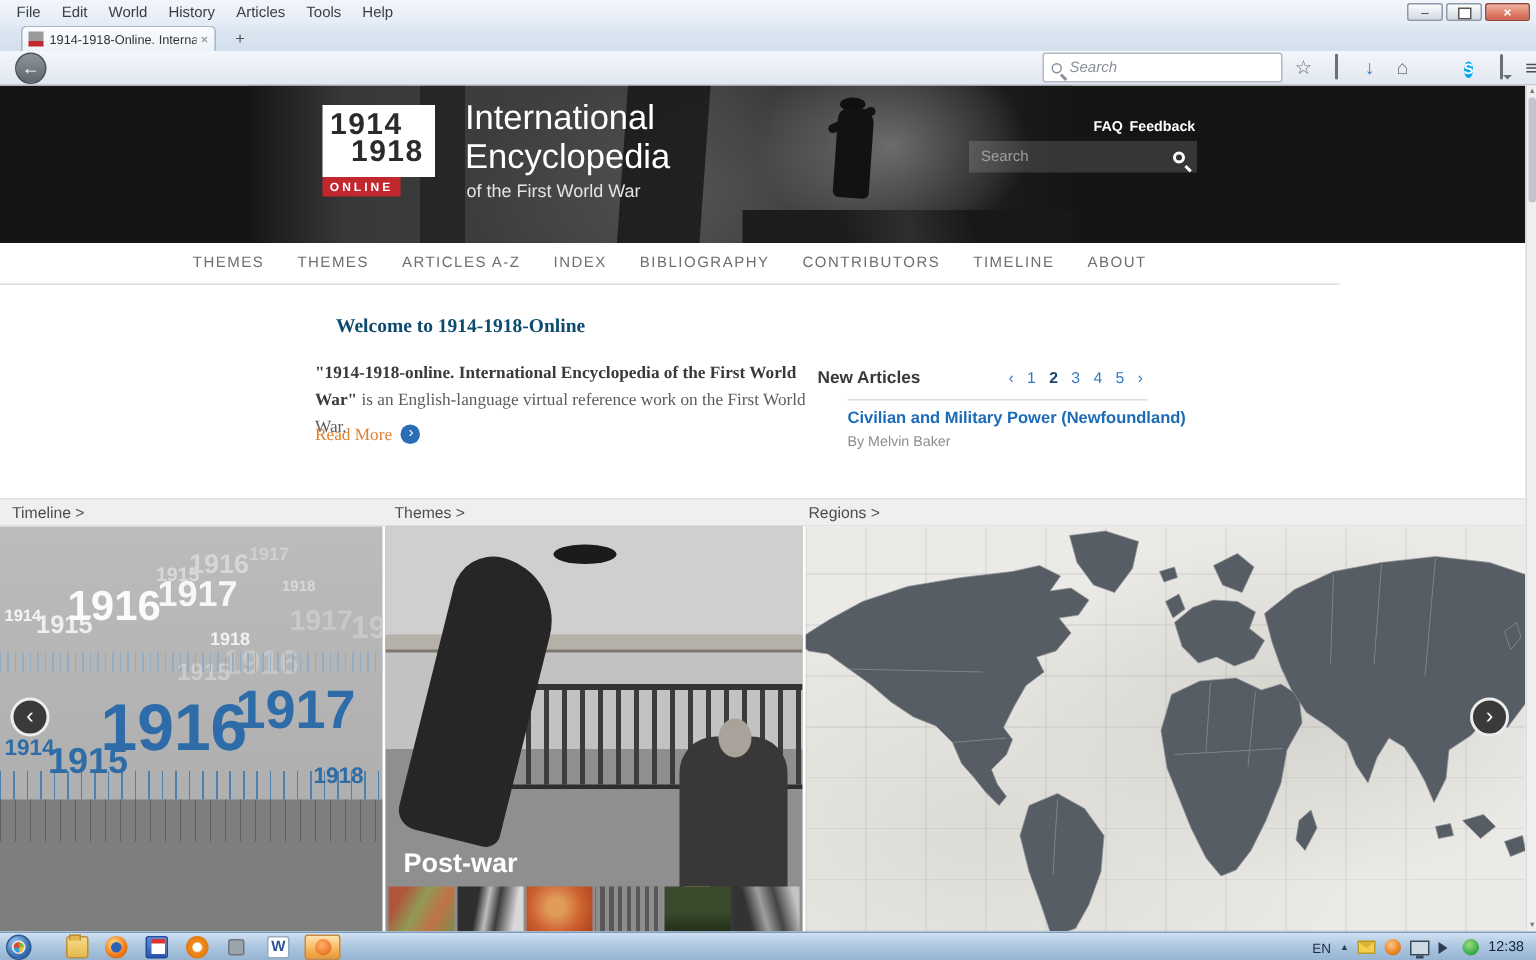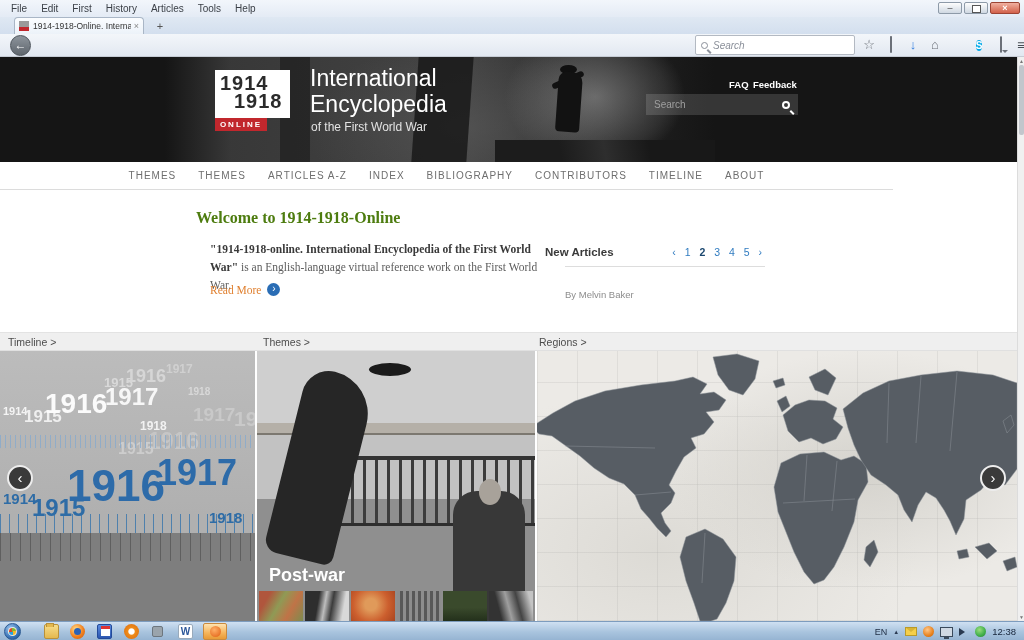--- a/index.html
+++ b/index.html
@@ -97,22 +97,22 @@
   .hsearch input::placeholder { color:#9f9f9f; }
   .hmag { width:8px; height:8px; border:2px solid #fff; border-radius:50%; position:relative; margin-left:auto; }
   .hmag::after { content:""; position:absolute; left:7px; top:7px; width:5px; height:2px; background:#fff; transform:rotate(45deg); transform-origin:0 0; }
 
   
   .snav { position:absolute; left:0; top:105px; width:893px; height:28px; background:#fff;
     border-bottom:1px solid #dcdcdc; display:flex; justify-content:center; align-items:center; }
   .snav span { font-size:10px; letter-spacing:1px; color:#6e6e6e; padding:0 11px; }
 
   
-  .wtitle { position:absolute; left:196px; top:152px; font-family:"Liberation Serif",serif;
-    font-size:16px; font-weight:bold; color:#4d7c0f; }
+  .wtitle { position:absolute; left:224px; top:152px; font-family:"Liberation Serif",serif;
+    font-size:13px; font-weight:bold; color:#0c4a6e; }
   .wbody { position:absolute; left:210px; top:184px; width:330px; font-family:"Liberation Serif",serif;
     font-size:11.5px; line-height:1.55; color:#5c5c5c; }
   .wbody b { color:#3a3a3a; }
   .readmore { position:absolute; left:210px; top:226px; font-family:"Liberation Serif",serif;
     font-size:11.5px; color:#e08030; display:flex; align-items:center; gap:6px; }
   .rmcirc { width:13px; height:13px; border-radius:50%; background:#2a6db5; color:#fff; font-size:10px;
     line-height:12px; text-align:center; font-family:"Liberation Sans",sans-serif; }
 
   .nahead { position:absolute; left:545px; top:189px; font-size:11.5px; font-weight:bold; color:#3a3a3a; }
   .napag { position:absolute; left:565px; top:189px; width:200px; text-align:right; font-size:10.5px; color:#2f7bc0; }
@@ -229,21 +229,21 @@
   .tr-time { font-size:9.5px; color:#16243a; }
 </style>
 </head>
 <body>
 
 <div class="win">
 
   <div class="menubar">
     <span>File</span>
     <span>Edit</span>
-    <span>First</span>
+    <span>World</span>
     <span>History</span>
     <span>Articles</span>
     <span>Tools</span>
     <span>Help</span>
     <div class="winctl" style="right:4px;">
       <div class="wbtn">–</div>
       <div class="wbtn restore"></div>
       <div class="wbtn close">×</div>
     </div>
   </div>
@@ -324,20 +324,21 @@
     <div class="napag">
       <span>‹</span>
       <span>1</span>
       <span class="active">2</span>
       <span>3</span>
       <span>4</span>
       <span>5</span>
       <span>›</span>
     </div>
     <div class="nadiv"></div>
+    <div class="natitle">Civilian and Military Power (Newfoundland)</div>
     <div class="nabyline">By Melvin Baker</div>
 
     <div class="pstrip">
       <span style="left:8px">Timeline &gt;</span>
       <span style="left:263px">Themes &gt;</span>
       <span style="left:539px">Regions &gt;</span>
     </div>
 
     <div class="panels">
 

